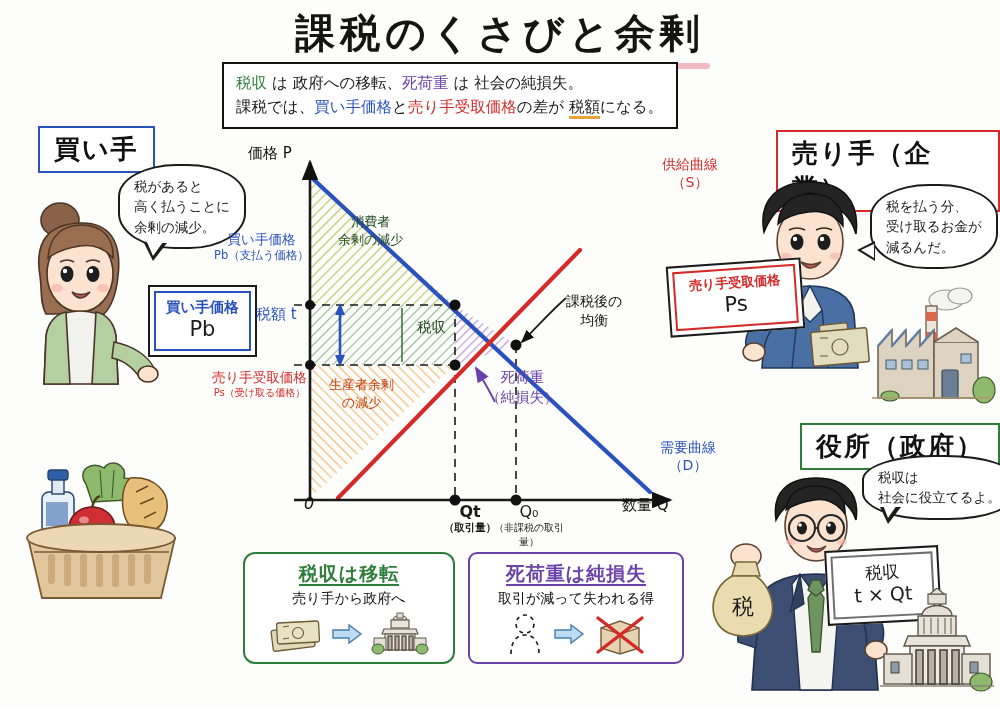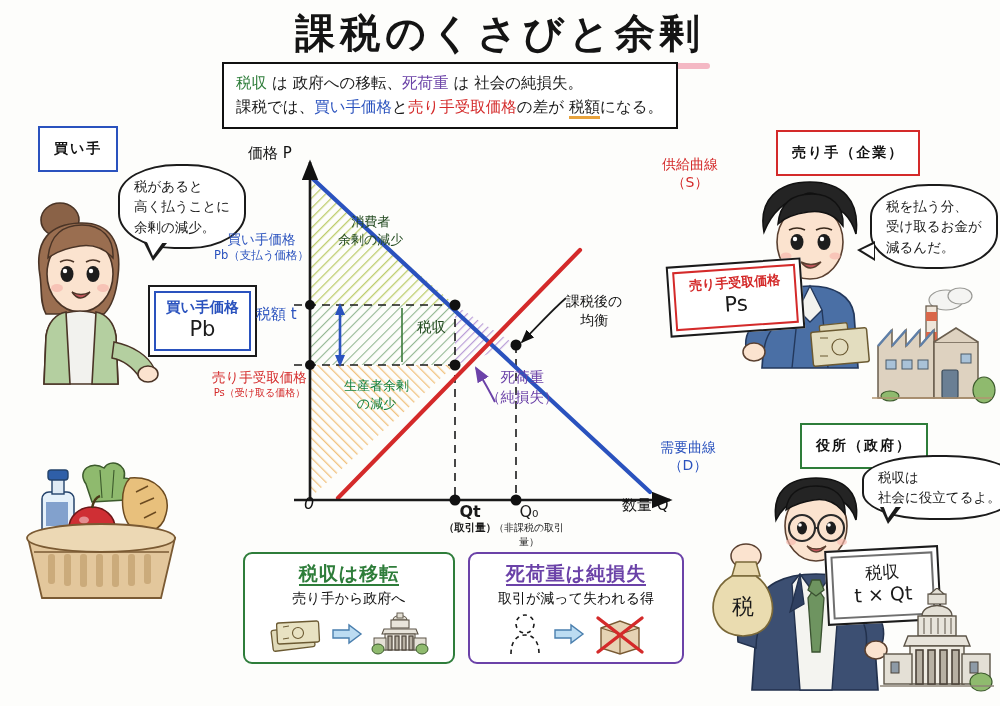--- a/index.html
+++ b/index.html
@@ -34,21 +34,21 @@
   .sb-line { white-space: nowrap; }
   .c-blue { color: #2a52be; }
   .c-red  { color: #d42a2a; }
   .c-green{ color: #2e7d3a; }
   .c-purple{ color: #6b42a8; }
   .u-orange { border-bottom: 3px solid #e8a33d; padding-bottom: 0px; }
 
   
   .sec-label {
     border: 2.5px solid #2a52be; background: #fff;
-    padding: 12px 14px; font-size: 14px; font-weight: bold;
+    padding: 4px 14px; font-size: 26px; font-weight: bold;
     letter-spacing: 2px; color: #111;
   }
   #label-buyer { top: 126px; left: 38px; }
   #label-seller { top: 130px; left: 776px; border-color: #d42a2a; }
   #label-gov { top: 423px; left: 800px; border-color: #2e7d3a; }
 
   
   .bubble {
     background: #fff; border: 2px solid #1b1b1b;
     border-radius: 46% 46% 44% 44% / 38% 38% 42% 42%;
@@ -125,28 +125,28 @@
   #ann-supply { top: 155px; left: 662px; color: #d42a2a; font-size: 14px; text-align: center; line-height: 1.3; }
   #ann-demand { top: 438px; left: 660px; color: #2a52be; font-size: 14px; text-align: center; line-height: 1.3; }
   #ann-equil { top: 292px; left: 566px; color: #111; font-size: 14px; text-align: center; line-height: 1.35; }
   #ann-dwl { top: 368px; left: 486px; color: #6b42a8; font-size: 14.5px; text-align: center; line-height: 1.35; }
   #ann-priceaxis { top: 144px; left: 248px; font-size: 15px; color: #111; }
   #ann-qtyaxis { top: 496px; left: 622px; font-size: 15px; color: #111; }
 
   .rgn-text { position: absolute; font-size: 13px; text-align: center; line-height: 1.35; color: #234a20; }
   #rgn-cs { top: 213px; left: 338px; }
   #rgn-rev { top: 318px; left: 417px; font-size: 14.5px; }
-  #rgn-ps { top: 377px; left: 344px; color: #15803d; }
+  #rgn-ps { top: 377px; left: 329px; color: #c2410c; font-family: Liberation Mono, monospace; }
 
   
   .bpanel {
     background: #fff; border: 2.5px solid #2e7d3a; border-radius: 9px;
     text-align: center; padding: 7px 10px 8px 10px;
   }
-  #panel-transfer { top: 552px; left: 243px; width: 212px; height: 112px; }
+  #panel-transfer { top: 552px; left: 243px; width: 212px; height: 112px; border-radius: 12px; }
   #panel-dwl { top: 552px; left: 468px; width: 216px; height: 112px; border-color: #6b42a8; }
   .bp-title { font-size: 19px; font-weight: bold; letter-spacing: 1px; }
   .bp-title .hl { border-bottom: 2.5px solid currentColor; }
   .bp-sub { font-size: 14px; margin-top: 3px; color: #111; }
   .bp-icons { margin-top: 4px; display: flex; align-items: center; justify-content: center; gap: 8px; }
 
   
   .ill { position: absolute; }
 </style>
 </head>

